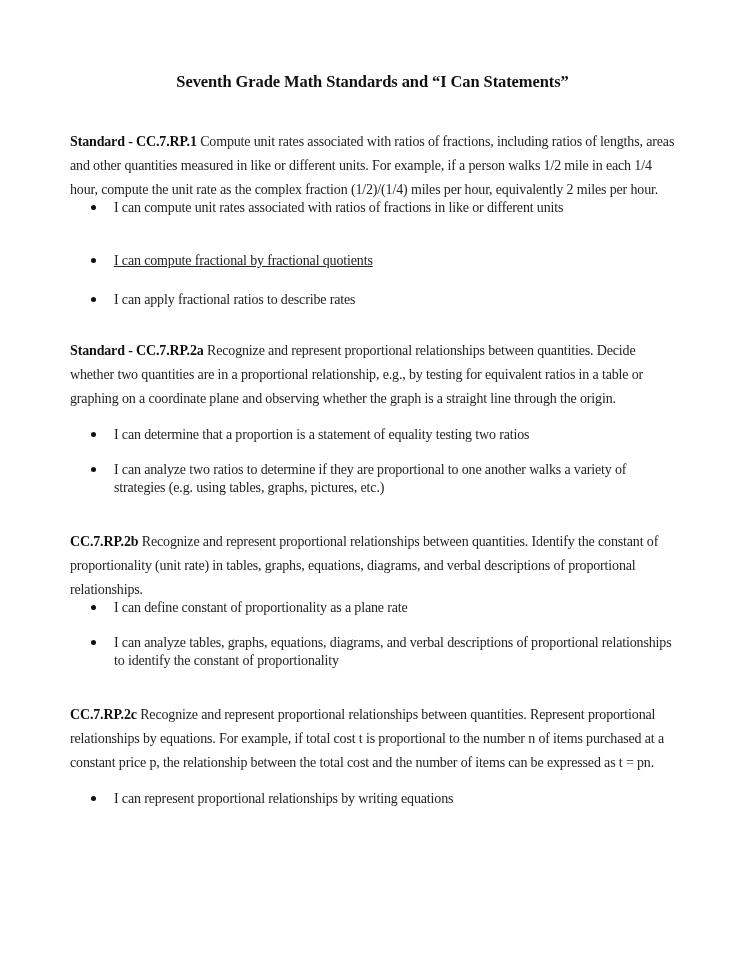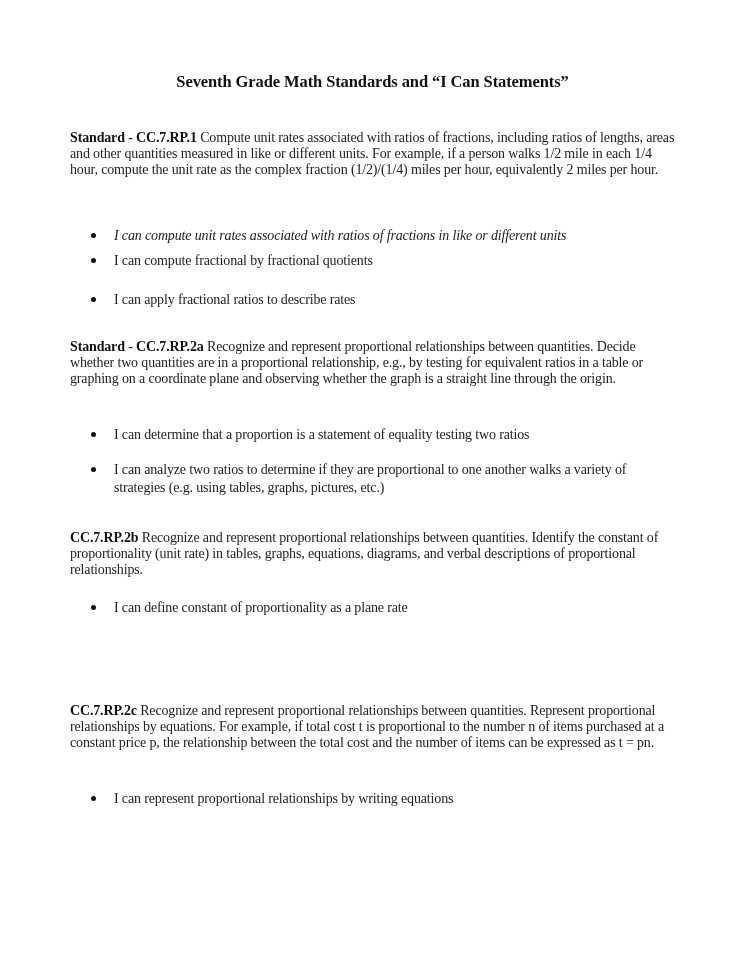--- a/index.html
+++ b/index.html
@@ -33,21 +33,21 @@
       color: #111111;
       letter-spacing: -0.1px;
     }
     .section {
       position: absolute;
       left: 70px;
       width: 610px;
     }
     .standard-para {
       font-size: 14px;
-      line-height: 16px;
+      line-height: 24px;
       margin: 0;
       letter-spacing: -0.15px;
     }
     .standard-code {
       font-weight: bold;
       color: #111111;
     }
     ul.ican {
       list-style: none;
       margin: 0;
@@ -73,24 +73,24 @@
 </head>
 <body>
 
 <div class="page">
 
   <div class="title">Seventh Grade Math Standards and “I Can Statements”</div>
 
   <div class="section" style="top:130px;">
     <p class="standard-para"><span class="standard-code">Standard - CC.7.RP.1</span><span> Compute unit rates associated with ratios of fractions, including ratios of lengths, areas and other quantities measured in like or different units. For example, if a person walks 1/2 mile in each 1/4 hour, compute the unit rate as the complex fraction (1/2)/(1/4) miles per hour, equivalently 2 miles per hour.</span></p>
   </div>
-  <ul class="ican section" style="top:227px;font-style:italic;">
+  <ul class="ican section" style="top:199px;">
     <li><span class="bullet"></span><span>I can compute unit rates associated with ratios of fractions in like or different units</span></li>
   </ul>
-  <ul class="ican section" style="top:252px;">
+  <ul class="ican section" style="top:252px;text-decoration:underline;">
     <li><span class="bullet"></span><span>I can compute fractional by fractional quotients</span></li>
   </ul>
   <ul class="ican section" style="top:291px;">
     <li><span class="bullet"></span><span>I can apply fractional ratios to describe rates</span></li>
   </ul>
 
   <div class="section" style="top:339px;">
     <p class="standard-para"><span class="standard-code">Standard - CC.7.RP.2a</span><span> Recognize and represent proportional relationships between quantities. Decide whether two quantities are in a proportional relationship, e.g., by testing for equivalent ratios in a table or graphing on a coordinate plane and observing whether the graph is a straight line through the origin.</span></p>
   </div>
   <ul class="ican section" style="top:426px;">
@@ -99,20 +99,23 @@
   <ul class="ican section" style="top:461px;">
     <li><span class="bullet"></span><span>I can analyze two ratios to determine if they are proportional to one another walks a variety of strategies (e.g. using tables, graphs, pictures, etc.)</span></li>
   </ul>
 
   <div class="section" style="top:530px;">
     <p class="standard-para"><span class="standard-code">CC.7.RP.2b</span><span> Recognize and represent proportional relationships between quantities. Identify the constant of proportionality (unit rate) in tables, graphs, equations, diagrams, and verbal descriptions of proportional relationships.</span></p>
   </div>
   <ul class="ican section" style="top:599px;">
     <li><span class="bullet"></span><span>I can define constant of proportionality as a plane rate</span></li>
   </ul>
+  <ul class="ican section" style="top:634px;">
+    <li><span class="bullet"></span><span>I can analyze tables, graphs, equations, diagrams, and verbal descriptions of proportional relationships to identify the constant of proportionality</span></li>
+  </ul>
 
   <div class="section" style="top:703px;font-family:Liberation Serif, serif;">
     <p class="standard-para"><span class="standard-code">CC.7.RP.2c</span><span> Recognize and represent proportional relationships between quantities. Represent proportional relationships by equations. For example, if total cost t is proportional to the number n of items purchased at a constant price p, the relationship between the total cost and the number of items can be expressed as t = pn.</span></p>
   </div>
   <ul class="ican section" style="top:790px;">
     <li><span class="bullet"></span><span>I can represent proportional relationships by writing equations</span></li>
   </ul>
 
 </div>
 

